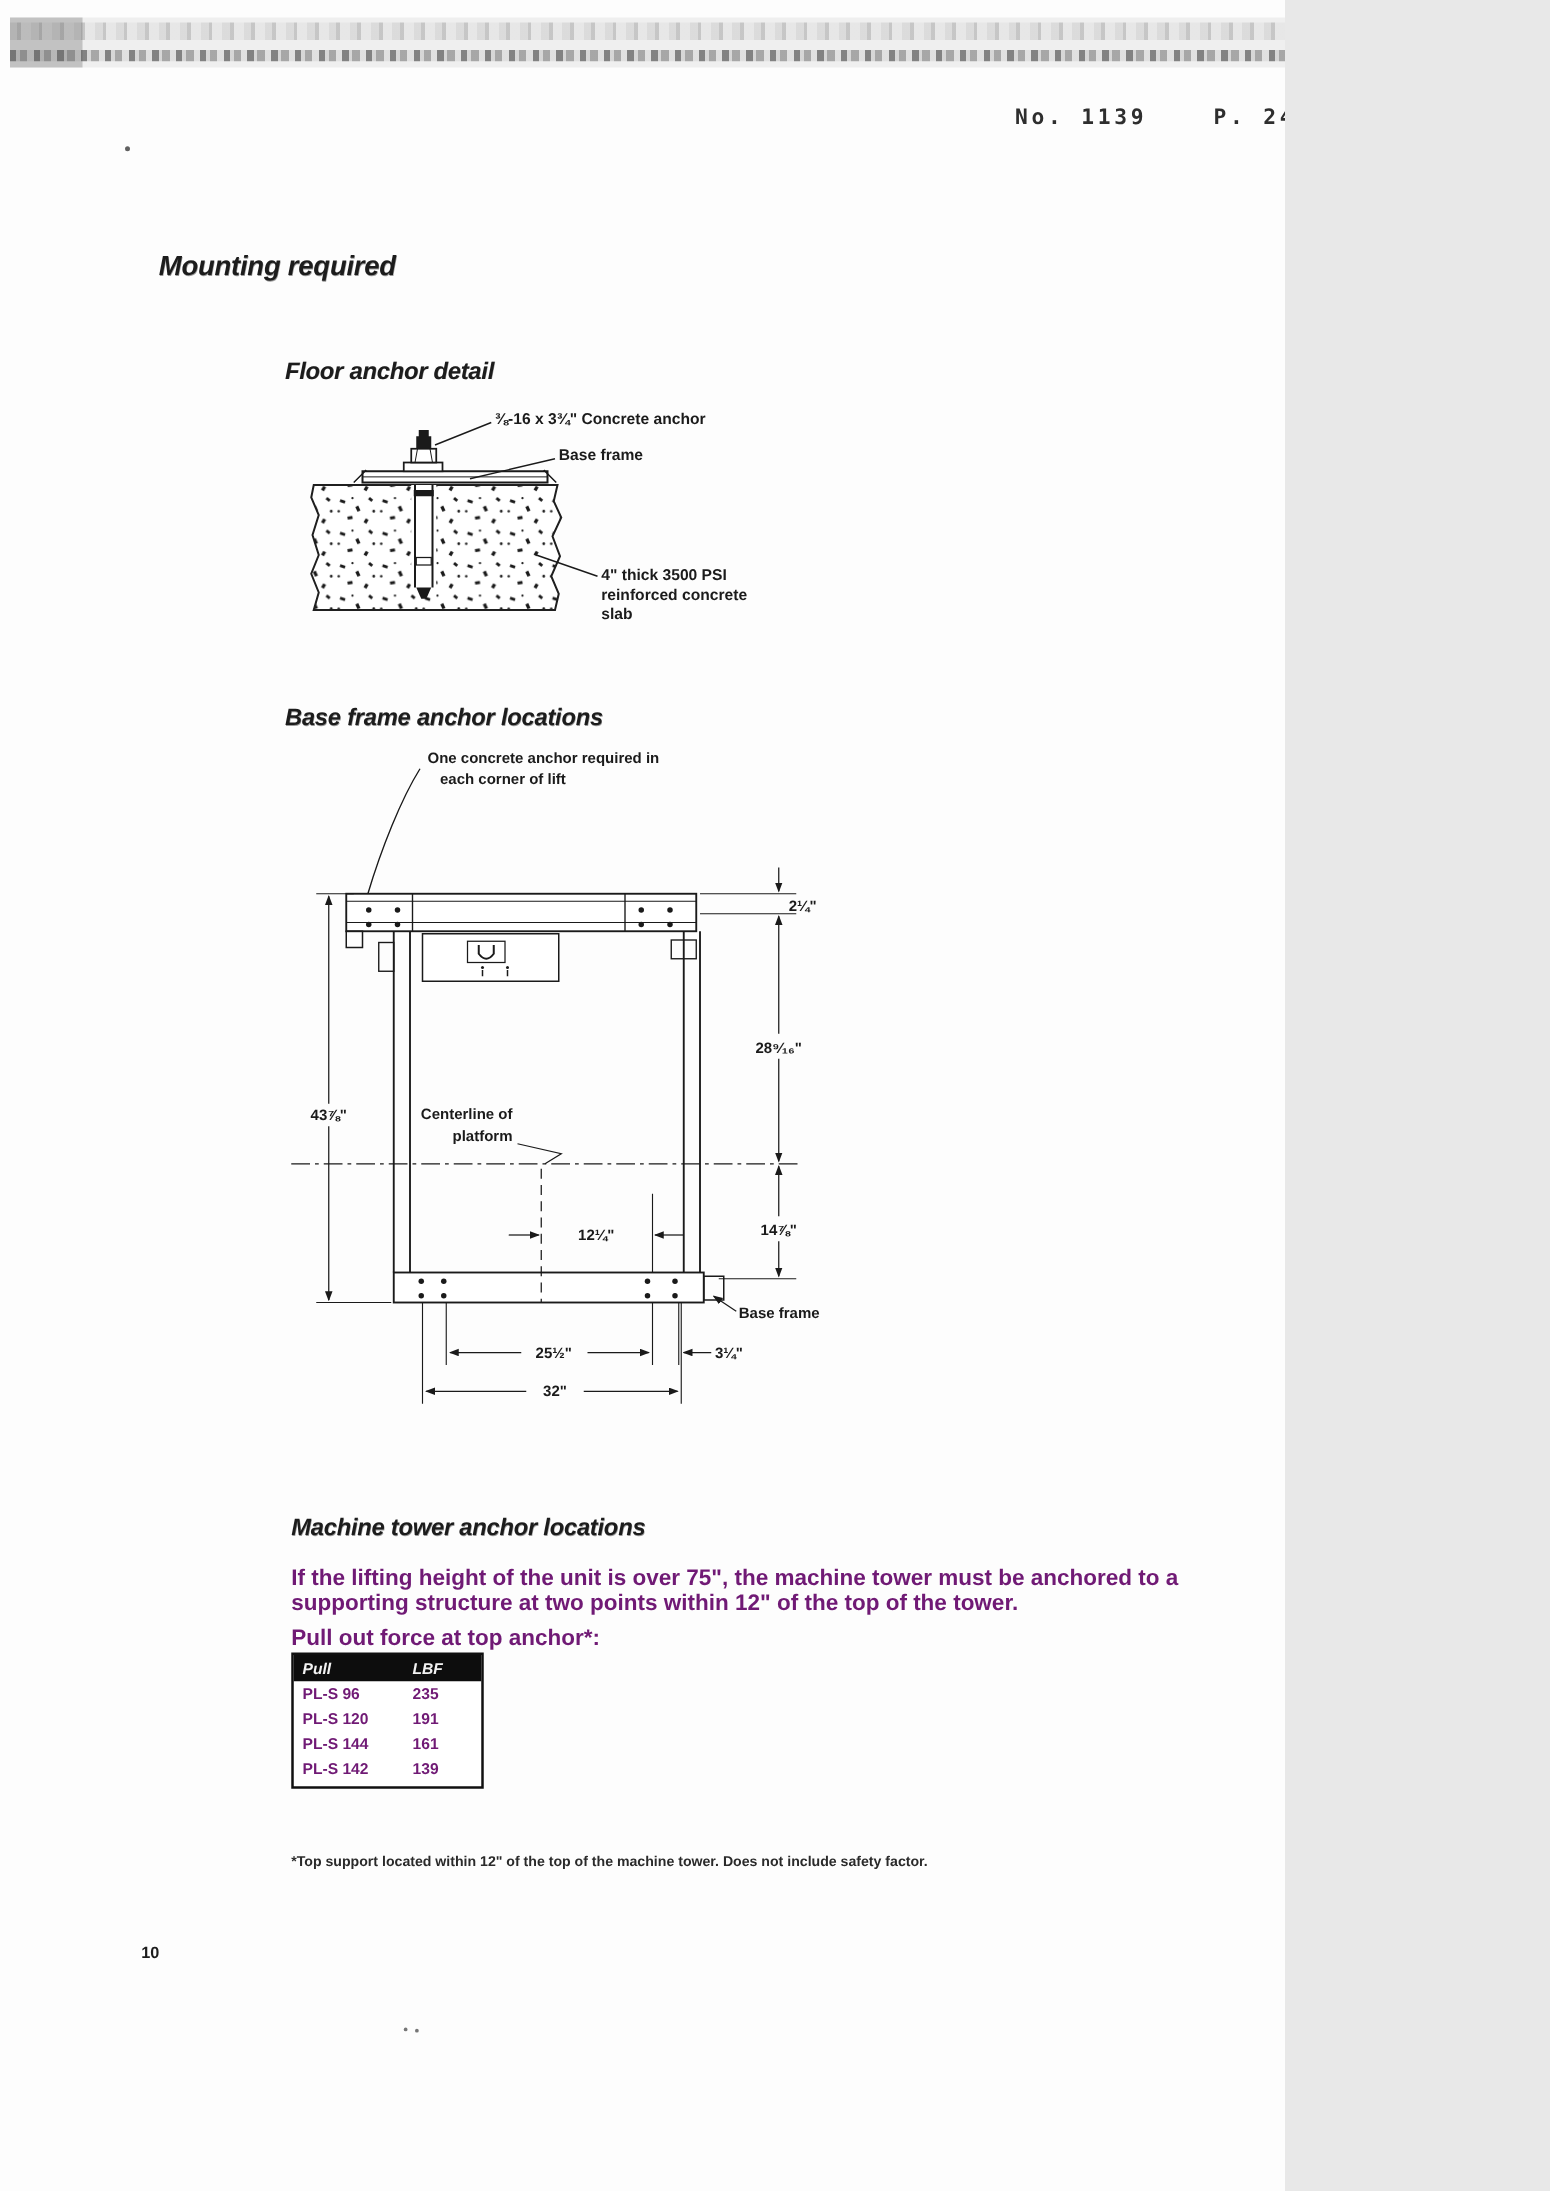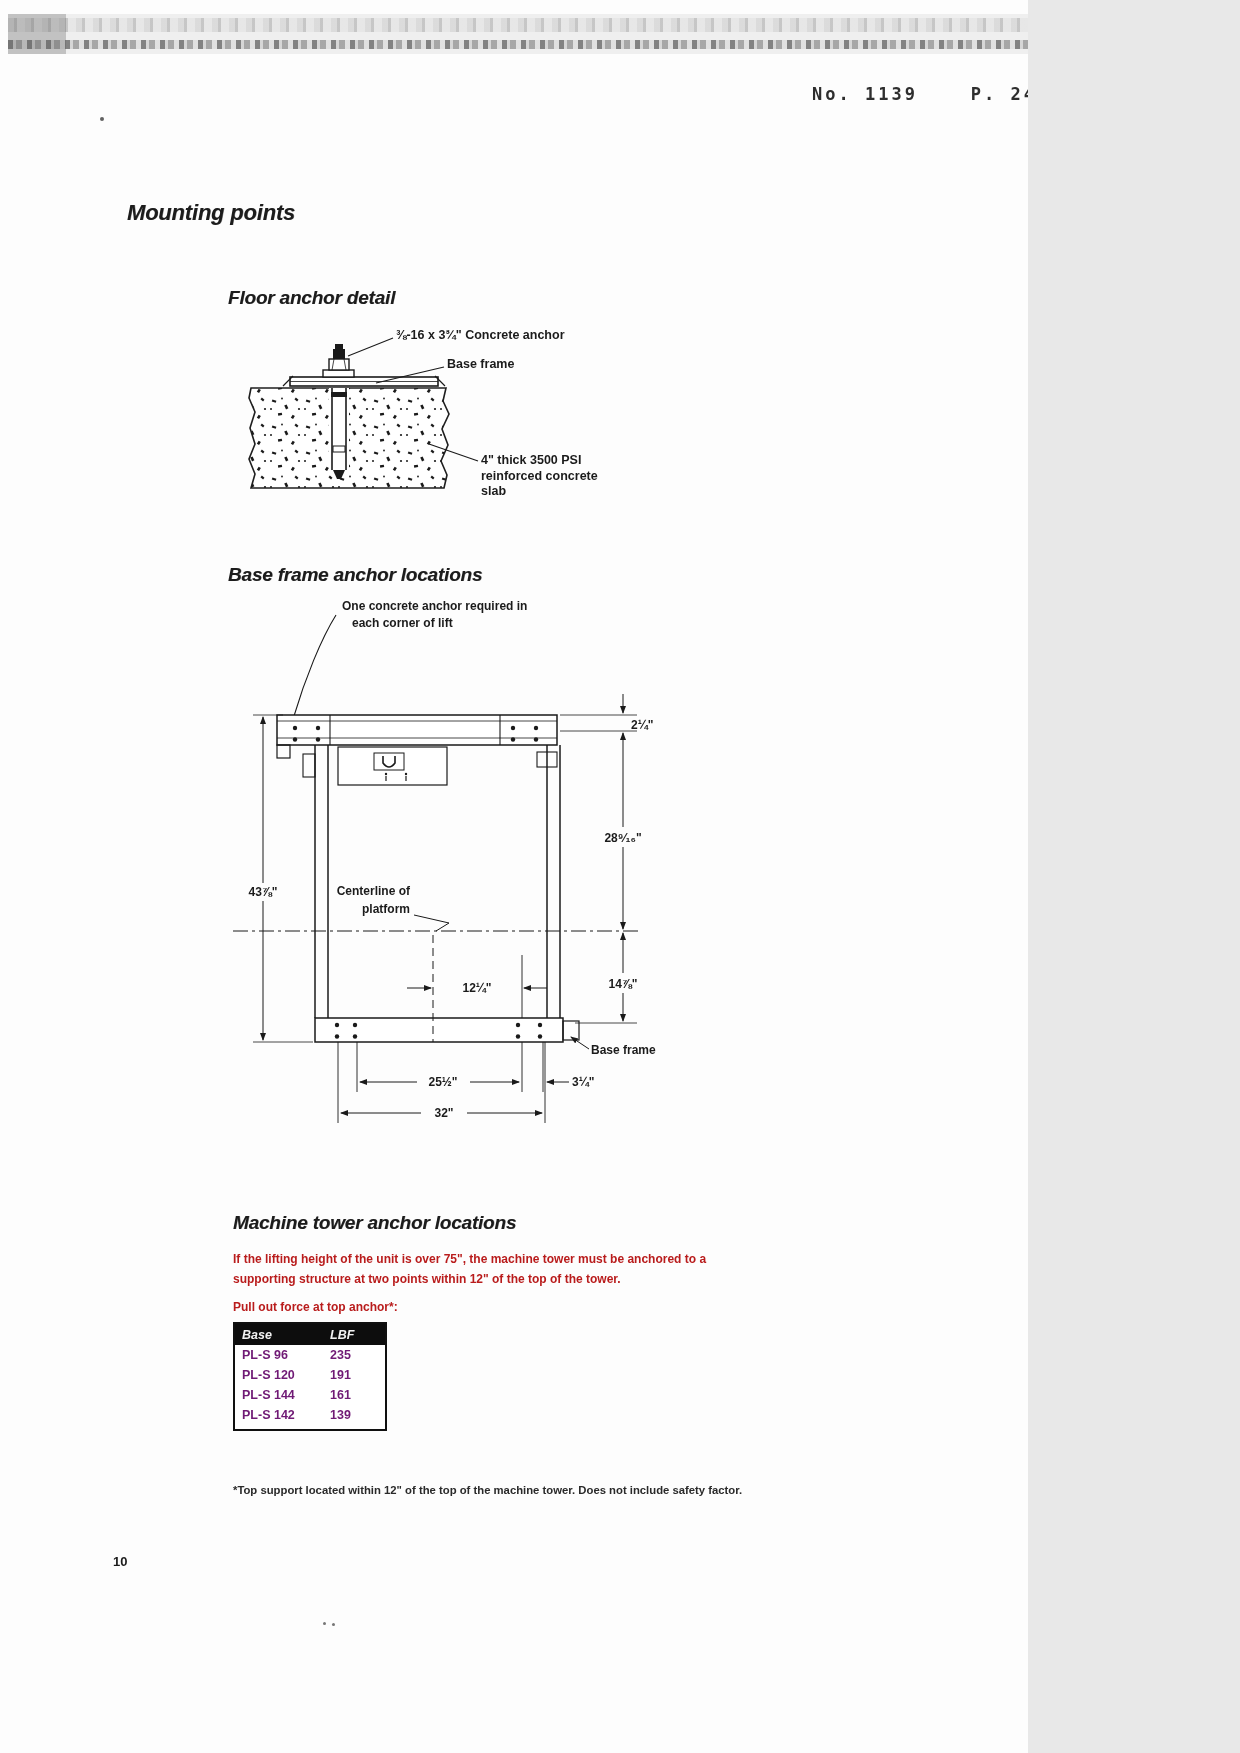--- a/index.html
+++ b/index.html
@@ -23,21 +23,21 @@
   
   .fax-header{position:absolute;left:812px;top:84px;font-family:"DejaVu Sans Mono",monospace;
     font-size:17px;font-weight:bold;letter-spacing:3px;color:#2e2e2e;white-space:pre;}
   .h-main{position:absolute;left:127px;top:200px;font-size:22px;font-weight:bold;font-style:italic;
     letter-spacing:-0.2px;text-shadow:.4px .4px 0 rgba(0,0,0,.4);}
   .h-sec{position:absolute;font-size:19px;font-weight:bold;font-style:italic;
     letter-spacing:-0.2px;text-shadow:.4px .4px 0 rgba(0,0,0,.4);}
   .h-floor{left:228px;top:287px;}
   .h-base{left:228px;top:564px;text-align:center;}
   .h-tower{left:233px;top:1212px;}
-  .body-text{position:absolute;left:233px;font-size:12px;font-weight:bold;color:#b91c1c;white-space:nowrap;}
+  .body-text{position:absolute;left:233px;font-size:18px;font-weight:bold;color:#701a75;white-space:nowrap;}
   .bt1{top:1252px;} .bt2{top:1272px;} .bt3{top:1300px;}
   .footnote{position:absolute;left:233px;top:1484px;font-size:11.3px;font-weight:bold;color:#2a2a2a;white-space:nowrap;}
   .page-num{position:absolute;left:113px;top:1554px;font-size:13px;font-weight:bold;}
   
   .pull-table{position:absolute;left:233px;top:1322px;width:150px;border:2.5px solid #101010;background:#fff;}
   .pt-row{display:grid;grid-template-columns:82px 62px;height:20px;align-items:center;
     font-size:12.5px;font-weight:bold;color:#701a75;}
   .pt-head{background:#0d0d0d;color:#f2f2f2;height:21px;font-style:italic;}
   .pt-row span:first-child{padding-left:7px;}
   .pt-row span:last-child{padding-left:13px;}
@@ -57,21 +57,21 @@
       <div class="dark"></div>
       <div class="blob"></div>
   </div>
   <div class="vline-a"></div>
   <div class="vline-b"></div>
   <div class="speck-dot"></div>
   <div class="dots-bottom"></div>
 
   <div class="fax-header">No. 1139    P. 24</div>
 
-  <div class="h-main">Mounting points</div>
+  <div class="h-main">Mounting required</div>
   <div class="h-sec h-floor">Floor anchor detail</div>
   <div class="h-sec h-base">Base frame anchor locations</div>
   <div class="h-sec h-tower">Machine tower anchor locations</div>
 
   <svg class="svg-floor" width="470" height="215" viewBox="0 0 470 215">
     <defs>
       <marker id="arrA" viewBox="0 0 8 8" refX="7" refY="3" markerWidth="8" markerHeight="8" orient="auto">
         <path d="M0,0 L8,3 L0,6 Z" fill="#1a1a1a"></path>
       </marker>
       <pattern id="speck" width="34" height="26" patternUnits="userSpaceOnUse">
@@ -232,21 +232,21 @@
     <line x1="364" y1="454" x2="346" y2="442" stroke="#1a1a1a" stroke-width="1" marker-end="url(#arrB)"></line>
     <text x="366" y="459" font-size="12">Base frame</text>
   </svg>
 
   <div class="body-text bt1">If the lifting height of the unit is over 75", the machine tower must be anchored to a</div>
   <div class="body-text bt2">supporting structure at two points within 12" of the top of the tower.</div>
   <div class="body-text bt3">Pull out force at top anchor*:</div>
 
   <div class="pull-table">
     <div class="pt-row pt-head">
-      <span>Base</span>
+      <span>Pull</span>
       <span>LBF</span>
     </div>
     <div class="pt-row">
       <span>PL-S 96</span>
       <span>235</span>
     </div>
     <div class="pt-row">
       <span>PL-S 120</span>
       <span>191</span>
     </div>

